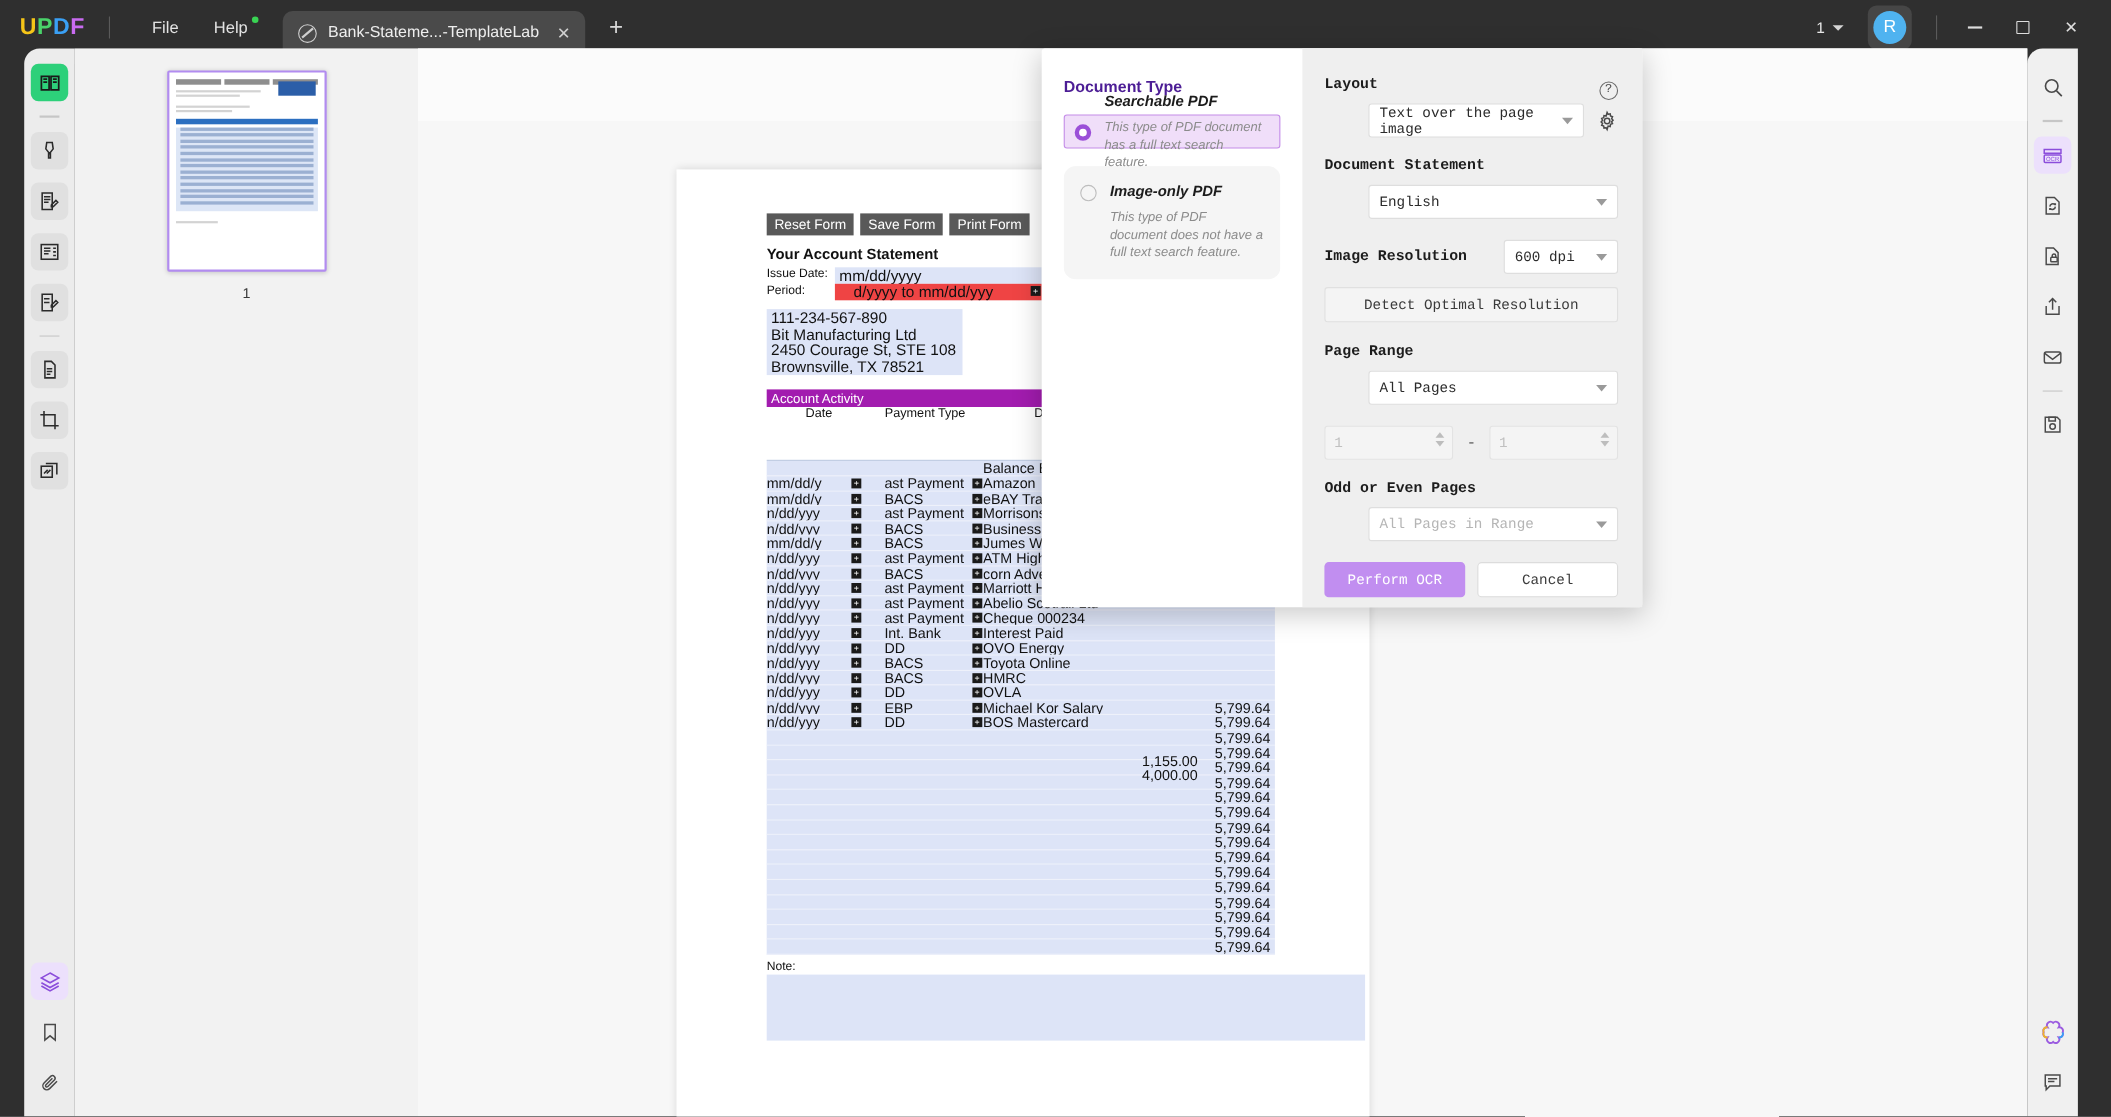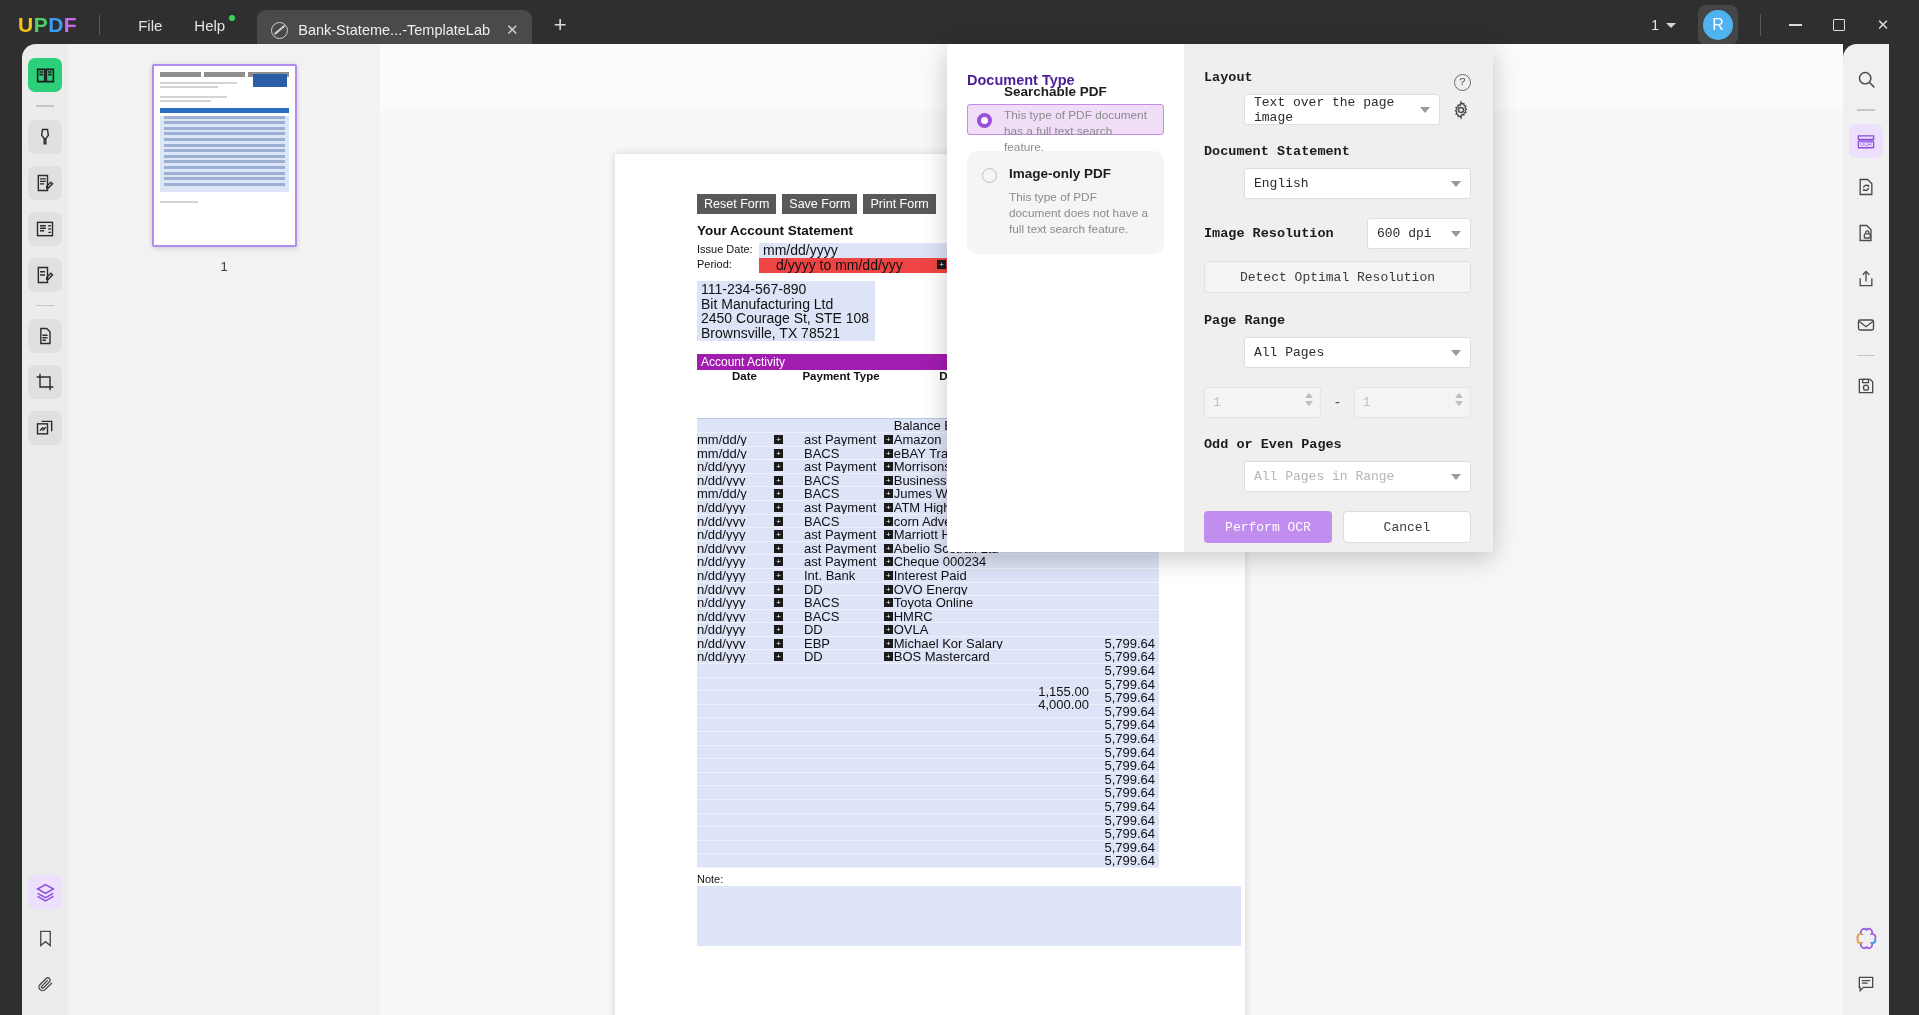--- a/index.html
+++ b/index.html
@@ -105,21 +105,21 @@
   .meta-row{display:flex;align-items:flex-start;}
   .meta-lbl{width:62px;}
   .meta-val{background:#dde4f7;font-size:14px;color:#111;line-height:15px;padding-left:4px;width:188px;}
   .meta-val2{background:#ef4444;font-size:14px;color:#111;line-height:15px;padding-left:17px;width:188px;position:relative;}
   .fieldmark{position:absolute;right:1px;top:2px;width:9px;height:9px;background:#1a1a1a;color:#fff;font-size:8px;line-height:9px;text-align:center;}
   .addr{
     margin:8px 0 0 82px;width:178px;background:#dde4f7;font-size:14px;color:#111;line-height:14.6px;padding:1px 4px;
   }
   .acttbl{margin:13px 0 0 82px;width:462px;font-size:12px;}
   .act-hdr{background:#a21caf;color:#fff;font-size:12px;padding:1px 4px;}
-  .act-cols{display:flex;font-weight:bold;font-size:11.5px;color:#111;border-bottom:1px solid #b9c6de;background:#fff;}
+  .act-cols{display:flex;font-weight:normal;font-size:11.5px;color:#111;border-bottom:1px solid #b9c6de;background:#fff;}
   .c-date{width:95px;text-align:center;}
   .c-type{width:98px;text-align:center;}
   .c-det{width:130px;text-align:center;}
   .c-amt{width:75px;text-align:center;padding-right:4px;margin-top:48px;}
   .c-bal{width:64px;text-align:right;padding-right:4px;}
   .act-row{display:flex;background:#dde4f7;border-bottom:1px solid #eef1fa;font-size:13px;color:#111;line-height:13.6px;height:13.6px;}
   .act-row .c-date{text-align:left;position:relative;overflow:hidden;}
   .act-row .c-type{text-align:left;position:relative;overflow:hidden;margin-left:20px;}
   .act-row .c-det{text-align:left;width:150px;overflow:hidden;white-space:nowrap;}
   .dmark{position:absolute;right:1px;top:2px;width:9px;height:9px;background:#1a1a1a;color:#fff;font-size:8px;line-height:9px;text-align:center;}
@@ -128,21 +128,21 @@
 
   
   .ocrpanel{
     position:absolute; left:947px; top:44px; width:546px; height:508px;
     background:#fff; border-radius:3px; box-shadow:0 6px 26px rgba(0,0,0,.22);
     display:flex;
   }
   .ocr-left{width:240px;padding:28px 20px 0 20px;}
   .ocr-right{flex:1;background:#efefef;padding:26px 22px 0 20px;font-family:Liberation Mono, monospace;}
   .ocr-h{font-size:14.5px;font-weight:bold;color:#4c1d95;margin-bottom:16px;}
-  .typecard{border-radius:11px;padding:14px 14px 16px 14px;display:flex;gap:12px;}
+  .typecard{border-radius:11px;padding:14px 14px 16px 14px;display:flex;gap:12px;font-style:italic;}
   .typecard.sel{background:#f0def9;border:1px solid #c48ce8;}
   .typecard.un{background:#f5f5f5;border:1px solid transparent;margin-top:16px;}
   .radio{width:15px;height:15px;border-radius:50%;border:1.8px solid #bdbdbd;flex:none;margin-top:2px;}
   .radio.on{border:4.5px solid #9b4fd8;background:#fff;}
   .tc-title{font-size:13.5px;font-weight:bold;color:#1c1c1c;}
   .tc-desc{font-size:11.8px;color:#8b8b8b;line-height:16px;margin-top:8px;}
   .lbl{font-size:13.5px;font-weight:bold;color:#1c1c1c;margin-bottom:9px;display:block;}
   .rowhead{display:flex;align-items:center;justify-content:space-between;}
   .helpc{width:17px;height:17px;border:1.4px solid #6a6a6a;border-radius:50%;font-size:11px;color:#4a4a4a;display:flex;align-items:center;justify-content:center;}
   .selwrap{display:flex;align-items:center;gap:11px;margin-bottom:19px;padding-left:40px;}

